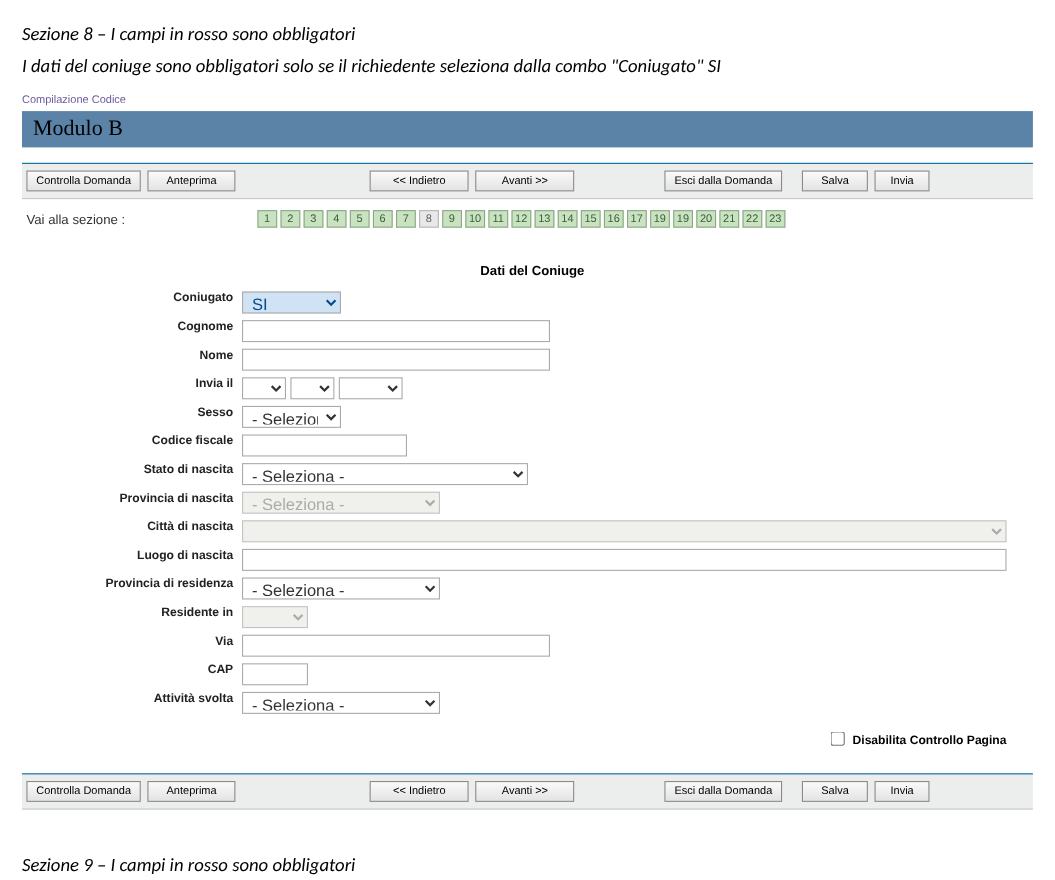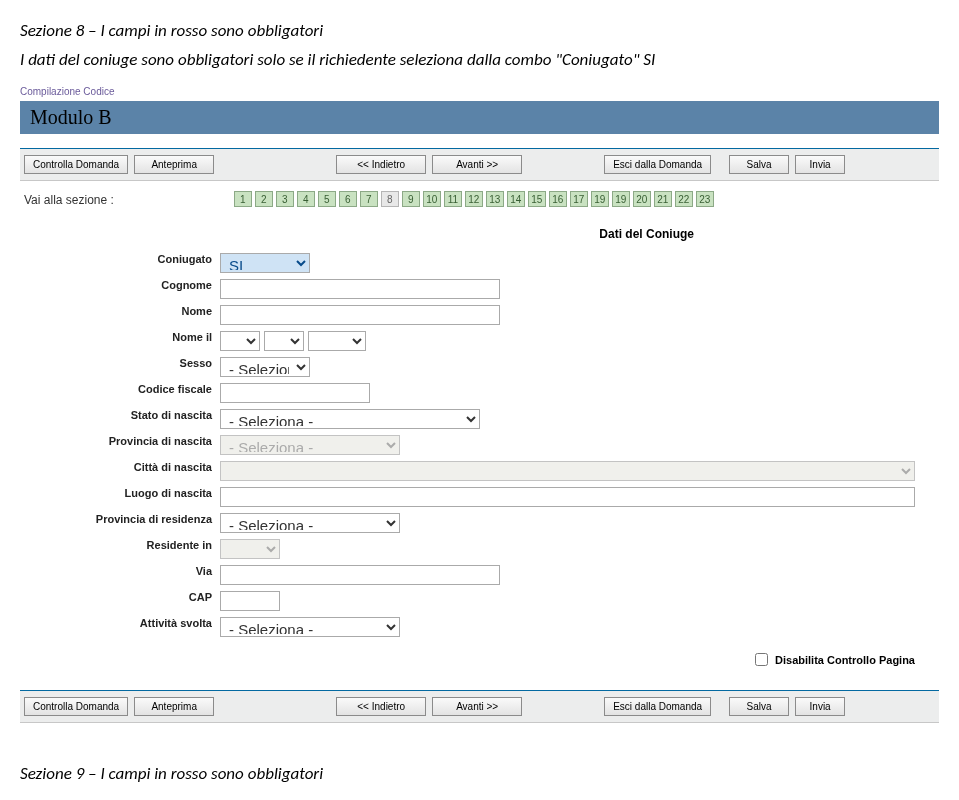--- a/index.html
+++ b/index.html
@@ -17,21 +17,21 @@
   .btn-bar .gap-s { width: 6px; }
   .btn-bar .gap-m { flex: 0 0 110px; }
   .btn-bar .gap-l { flex: 0 0 70px; }
   .sezioni { display: flex; align-items: flex-end; padding: 10px 4px; font-size: 12px; color: #333; }
   .sez-lbl { font-size: 12px; white-space: nowrap; }
   .sez-gap { flex: 0 0 120px; }
   .pages { display: flex; gap: 3px; flex-wrap: wrap; }
   .pages .pg { width: 18px; height: 16px; font-size: 10px; display: flex; align-items: center; justify-content: center; border: 1px solid #8ca986; background: #c9e2c1; color: #385e33; cursor: pointer; }
   .pages .pg.current { background: #e8e8e8; border-color: #b5b5b5; color: #666; }
   .form-area { padding: 4px 4px 10px 4px; }
-  .form-title { text-align: right; font-size: 12px; font-weight: bold; margin: 6px 0 12px 250px; width: 420px; }
+  .form-title { text-align: center; font-size: 12px; font-weight: bold; margin: 18px 0 12px 250px; width: 420px; }
   .row { display: flex; align-items: flex-start; margin-bottom: 6px; }
   .row .lbl { width: 196px; text-align: right; padding-right: 8px; font-size: 11px; font-weight: bold; color: #222; }
   .row select, .row input[type=text] { font-size: 15px; padding: 2px 4px; border: 1px solid #aaa; background: #fff; height: 20px; }
   .row input[type=text] { color: #333; }
   .row select { color: #333; }
   .w60 { width: 60px; }
   .w90 { width: 90px; }
   .w150 { width: 150px; }
   .w180 { width: 180px; }
   .w260 { width: 260px; }
@@ -107,21 +107,21 @@
     </div>
     <div class="row">
       <span class="lbl">Cognome</span>
       <input type="text" class="w280" value="" style="">
     </div>
     <div class="row">
       <span class="lbl">Nome</span>
       <input type="text" class="w280" value="" style="">
     </div>
     <div class="row">
-      <span class="lbl">Nome il</span>
+      <span class="lbl">Invia il</span>
       <div class="date-group">
         <select><option></option></select>
         <select><option></option></select>
         <select class="yr"><option></option></select>
       </div>
     </div>
     <div class="row">
       <span class="lbl">Sesso</span>
       <select class="w90"><option>- Seleziona -</option></select>
     </div>

